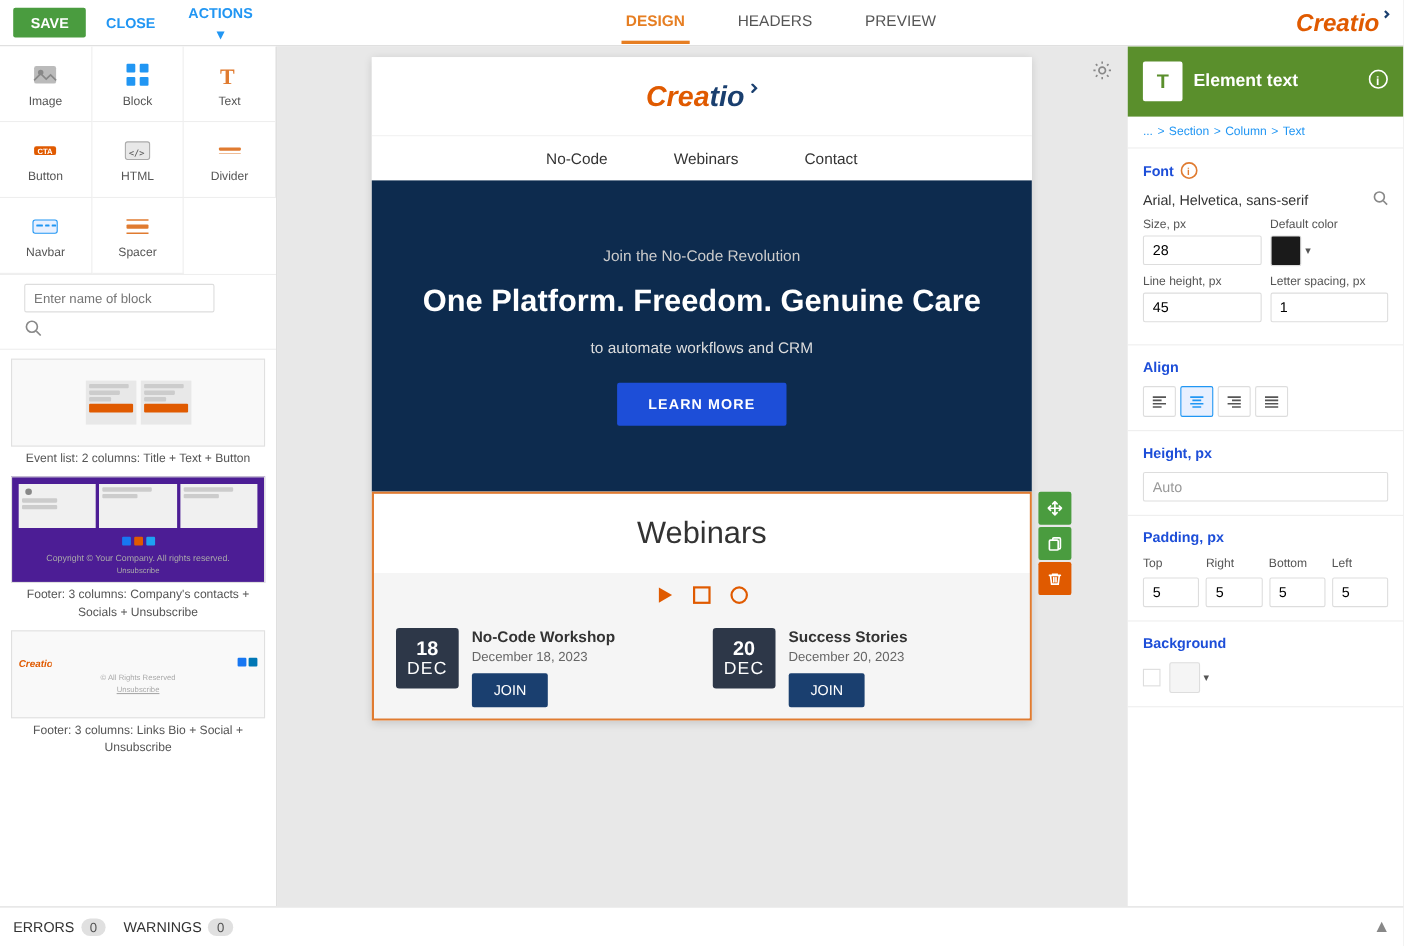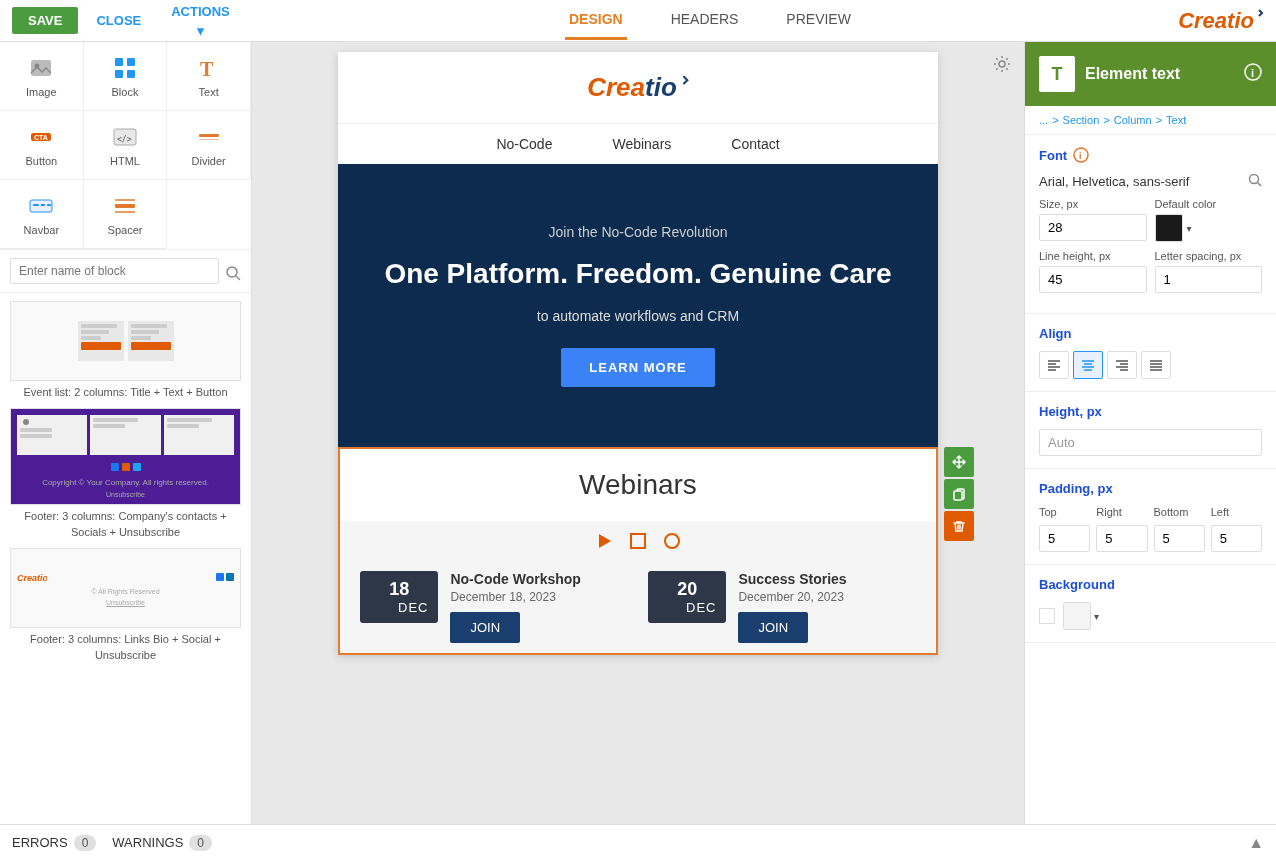--- a/index.html
+++ b/index.html
@@ -50,22 +50,22 @@
       border-bottom: 1px solid #eee;
     }
     .sidebar-item {
       display: flex; flex-direction: column; align-items: center;
       justify-content: center; padding: 12px 4px; cursor: pointer;
       border-right: 1px solid #eee; border-bottom: 1px solid #eee;
       font-size: 11px; color: #555; gap: 4px;
     }
     .sidebar-item svg { width: 28px; height: 28px; }
     .sidebar-search {
-      padding: 8px 10px; display: flex; align-items: flex-end;
-      border-bottom: 1px solid #eee; gap: 6px;
+      padding: 8px 22px; display: flex; align-items: flex-start;
+      border-bottom: 1px solid #eee; gap: 6px; flex-direction: column;
     }
     .sidebar-search input {
       border: 1px solid #ddd; padding: 5px 8px; font-size: 12px;
       flex: 1; outline: none; border-radius: 2px; color: #888;
     }
     .search-icon-btn { background: none; border: none; cursor: pointer; color: #888; }
 
     .block-preview {
       margin: 8px 10px; cursor: pointer;
     }
@@ -98,21 +98,21 @@
     }
     .email-nav a { font-size: 14px; color: #333; text-decoration: none; }
 
     .email-hero {
       background: #0d2b4e; color: #fff; padding: 60px 40px; text-align: center;
     }
     .email-hero-sub { font-size: 14px; color: #ccc; margin-bottom: 16px; }
     .email-hero-title { font-size: 28px; font-weight: bold; line-height: 1.3; margin-bottom: 16px; }
     .email-hero-desc { font-size: 14px; margin-bottom: 24px; color: #ddd; }
     .email-hero-btn {
-      background: #3b82f6; color: #fff; padding: 12px 28px;
+      background: #1d4ed8; color: #fff; padding: 12px 28px;
       border: none; font-size: 13px; font-weight: bold; cursor: pointer;
       border-radius: 2px; letter-spacing: 1px;
     }
 
     .email-webinars-section {
       background: #f5f5f5; position: relative; border: 2px solid #e07b30;
     }
     .email-webinars-header {
       background: #fff; padding: 20px; text-align: center;
       font-size: 28px; font-weight: normal; color: #333;
@@ -126,21 +126,21 @@
       display: flex; background: #f5f5f5; padding: 10px 20px; gap: 20px;
     }
     .webinar-item {
       flex: 1; display: flex; gap: 12px; align-items: flex-start;
     }
     .webinar-date-box {
       background: #2d3748; color: #fff; padding: 8px 10px;
       text-align: center; min-width: 50px; border-radius: 3px;
     }
     .webinar-date-num { font-size: 18px; font-weight: bold; }
-    .webinar-date-month { font-size: 13px; letter-spacing: 1px; margin-left: 28px; }
+    .webinar-date-month { font-size: 16px; letter-spacing: 1px; }
     .webinar-info { flex: 1; }
     .webinar-title { font-size: 14px; font-weight: bold; color: #333; }
     .webinar-date-text { font-size: 12px; color: #666; margin-top: 3px; }
     .webinar-join-btn {
       background: #1a3f6f; color: #fff; border: none;
       padding: 8px 20px; font-size: 13px; cursor: pointer;
       border-radius: 2px; margin-top: 8px; display: block;
     }
 
     

